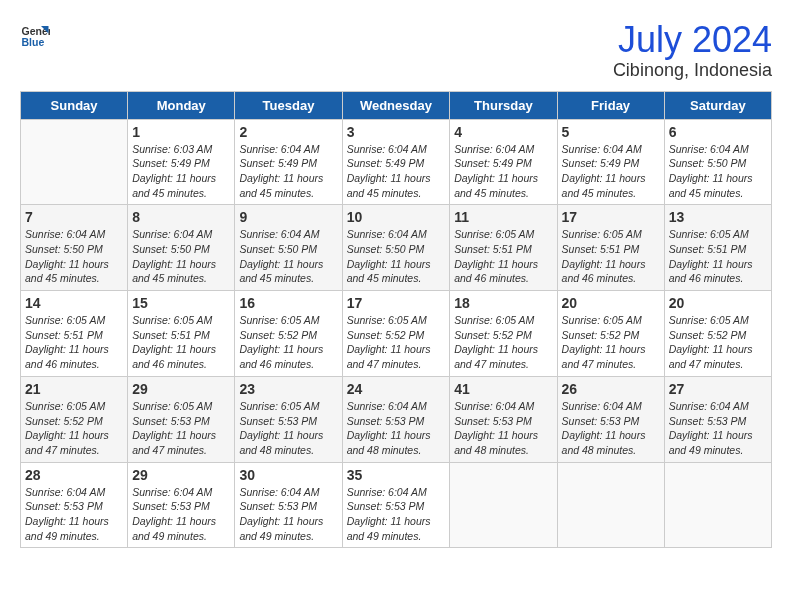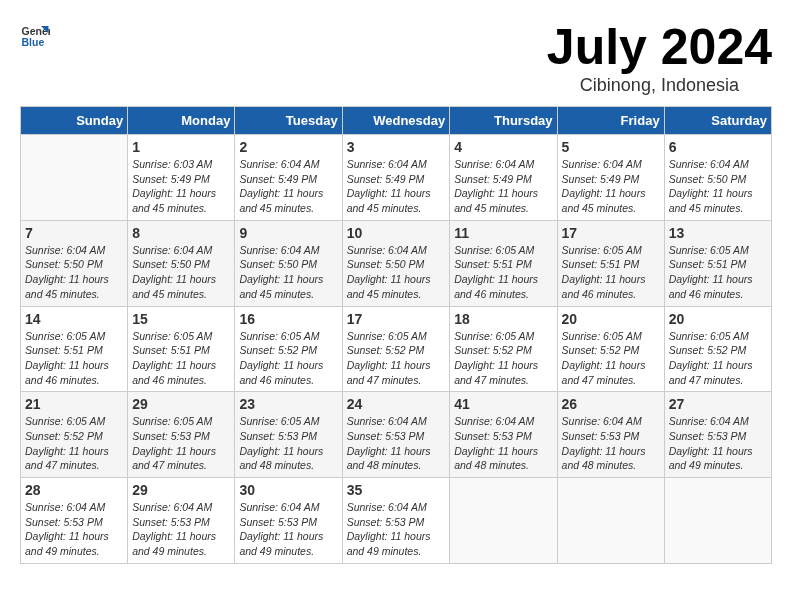--- a/index.html
+++ b/index.html
@@ -22,40 +22,40 @@
       gap: 4px;
     }
     .logo-icon {
       width: 30px;
       height: 30px;
     }
     .title-area {
       text-align: right;
     }
     .month-title {
-      font-size: 50px;
-      font-weight: bold;
-      color: #000000;
+      font-size: 36px;
+      font-weight: normal;
+      color: #1d4ed8;
       line-height: 1.1;
     }
     .location-title {
       font-size: 18px;
       color: #333;
       text-align: center;
     }
     table {
       width: 100%;
       border-collapse: collapse;
       font-size: 11px;
     }
     thead tr th {
       background-color: #1a5fa8;
       color: #fff;
       padding: 6px 4px;
-      text-align: right;
+      text-align: center;
       font-size: 13px;
       font-weight: bold;
       border: 1px solid #ccc;
     }
     tbody tr td {
       border: 1px solid #ccc;
       vertical-align: top;
       padding: 4px;
       height: 80px;
       width: 108px;

